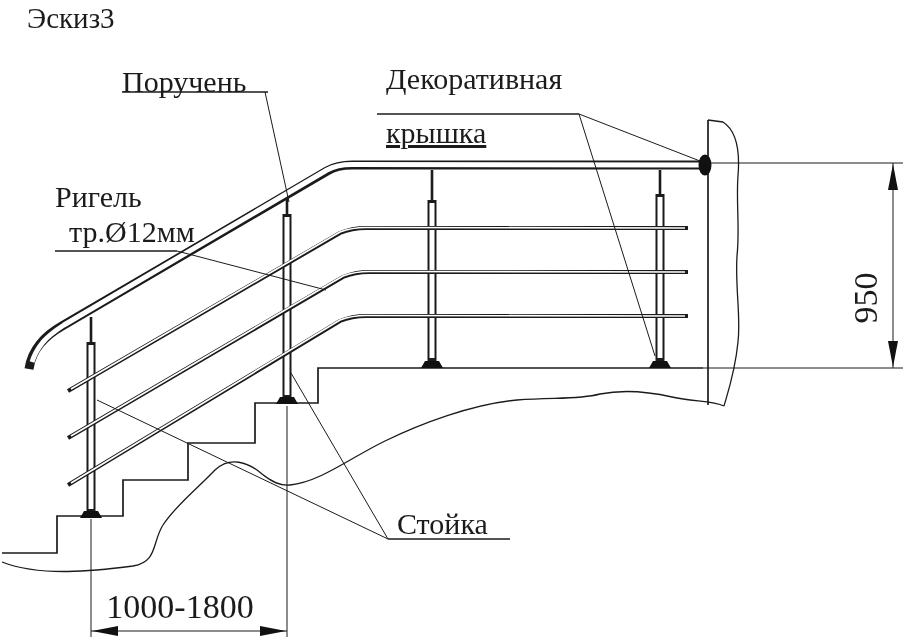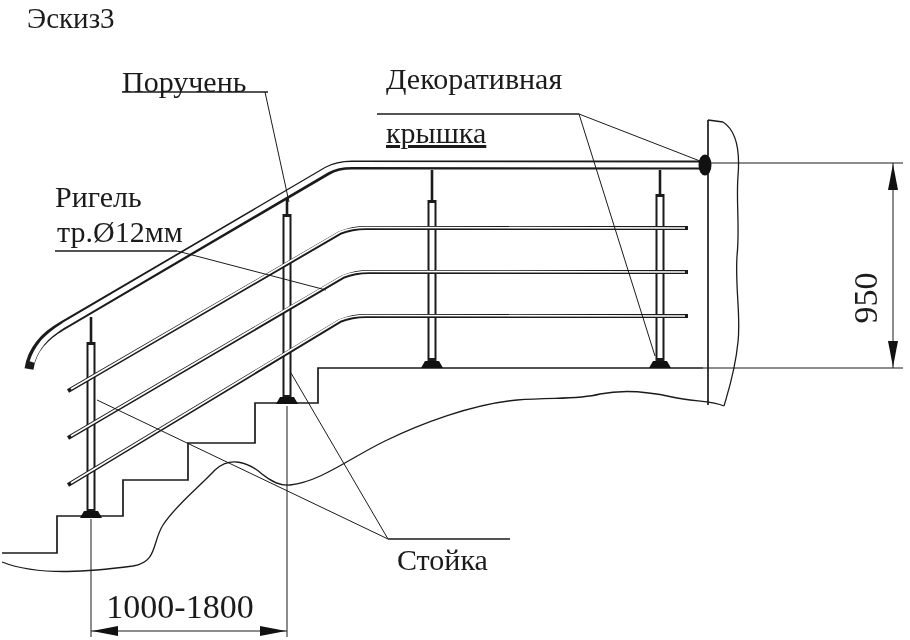--- a/index.html
+++ b/index.html
@@ -111,24 +111,24 @@
     <path class="ln" d="M91,631 H287"></path>
     <polygon class="blk" points="92,631 118,626 118,636"></polygon>
     <polygon class="blk" points="286,631 260,626 260,636"></polygon>
   </svg>
 
   <div class="lbl title" style="left:27px; top:2px;">Эскиз3</div>
 
   <div class="lbl" style="left:122px; top:66px;">Поручень</div>
 
   <div class="lbl" style="left:55px; top:181px;">Ригель</div>
-  <div class="lbl" style="left:57px; top:216px;text-align:right;">тр.Ø12мм</div>
+  <div class="lbl" style="left:69px; top:216px;text-align:right;">тр.Ø12мм</div>
 
   <div class="lbl" style="left:386px; top:63px;text-align:right;">Декоративная</div>
   <div class="lbl" style="left:386px; top:117px;text-decoration:underline;">крышка</div>
 
-  <div class="lbl" style="left:397px; top:508px;margin-top:36px;">Стойка</div>
+  <div class="lbl" style="left:397px; top:508px;">Стойка</div>
 
   <div class="lbl dim dim-rot ctr" style="left:818px; top:281px; width:96px;">950</div>
 
   <div class="lbl dim ctr" style="left:95px; top:590px; width:170px;">1000-1800</div>
 
 </div>
 
 </body></html>

